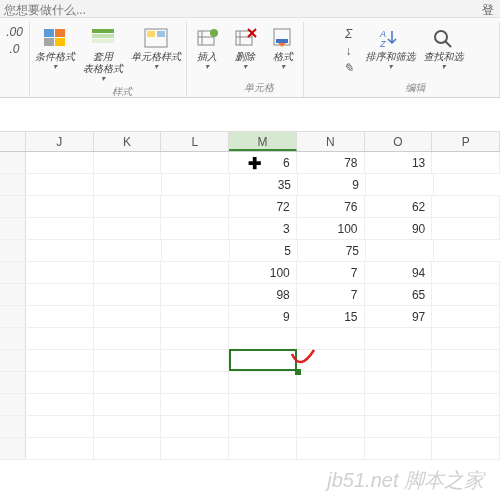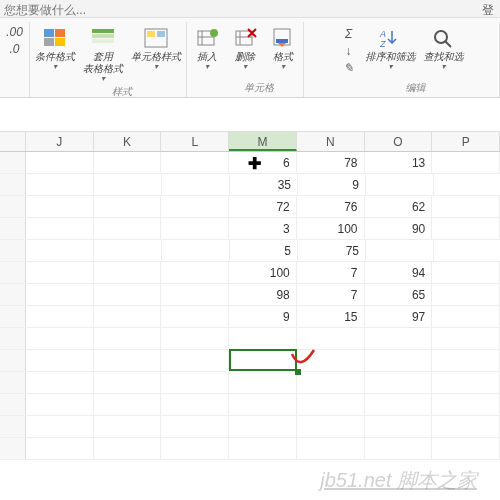--- a/index.html
+++ b/index.html
@@ -22,21 +22,21 @@
 .colhdr { display: flex; border-bottom: 1px solid #ccc; background: #f7f7f7; height: 20px; }
 .ch { width: 68px; border-right: 1px solid #ddd; text-align: center; font-size: 12px; color: #555; line-height: 20px; }
 .ch.sel { background: #d6e8d0; border-bottom: 2px solid #3a8b38; }
 .rows { }
 .row { display: flex; height: 22px; border-bottom: 1px solid #eee; }
 .cell { width: 68px; border-right: 1px solid #eee; text-align: right; padding-right: 6px; font-size: 12px; color: #333; line-height: 22px; }
 .selbox { position: absolute; border: 2px solid #2a7a28; pointer-events: none; }
 .selhandle { position: absolute; width: 6px; height: 6px; background: #2a7a28; }
 .cursor { position: absolute; font-size: 16px; color: #000; font-weight: bold; pointer-events: none; }
 .redmark { position: absolute; width: 30px; height: 30px; pointer-events: none; }
-.watermark { position: absolute; bottom: 6px; right: 23px; font-size: 20px; color: rgba(120,120,120,0.35); font-style: italic; text-decoration: underline; }
+.watermark { position: absolute; bottom: 6px; right: 16px; font-size: 20px; color: rgba(120,120,120,0.35); font-style: italic; }
 .leftedge { width: 26px; }
 svg { display: block; }
 </style>
 </head>
 <body>
 
 <div class="topbar">
   <span>您想要做什么...</span>
   <span class="topright">登</span>
 </div>

